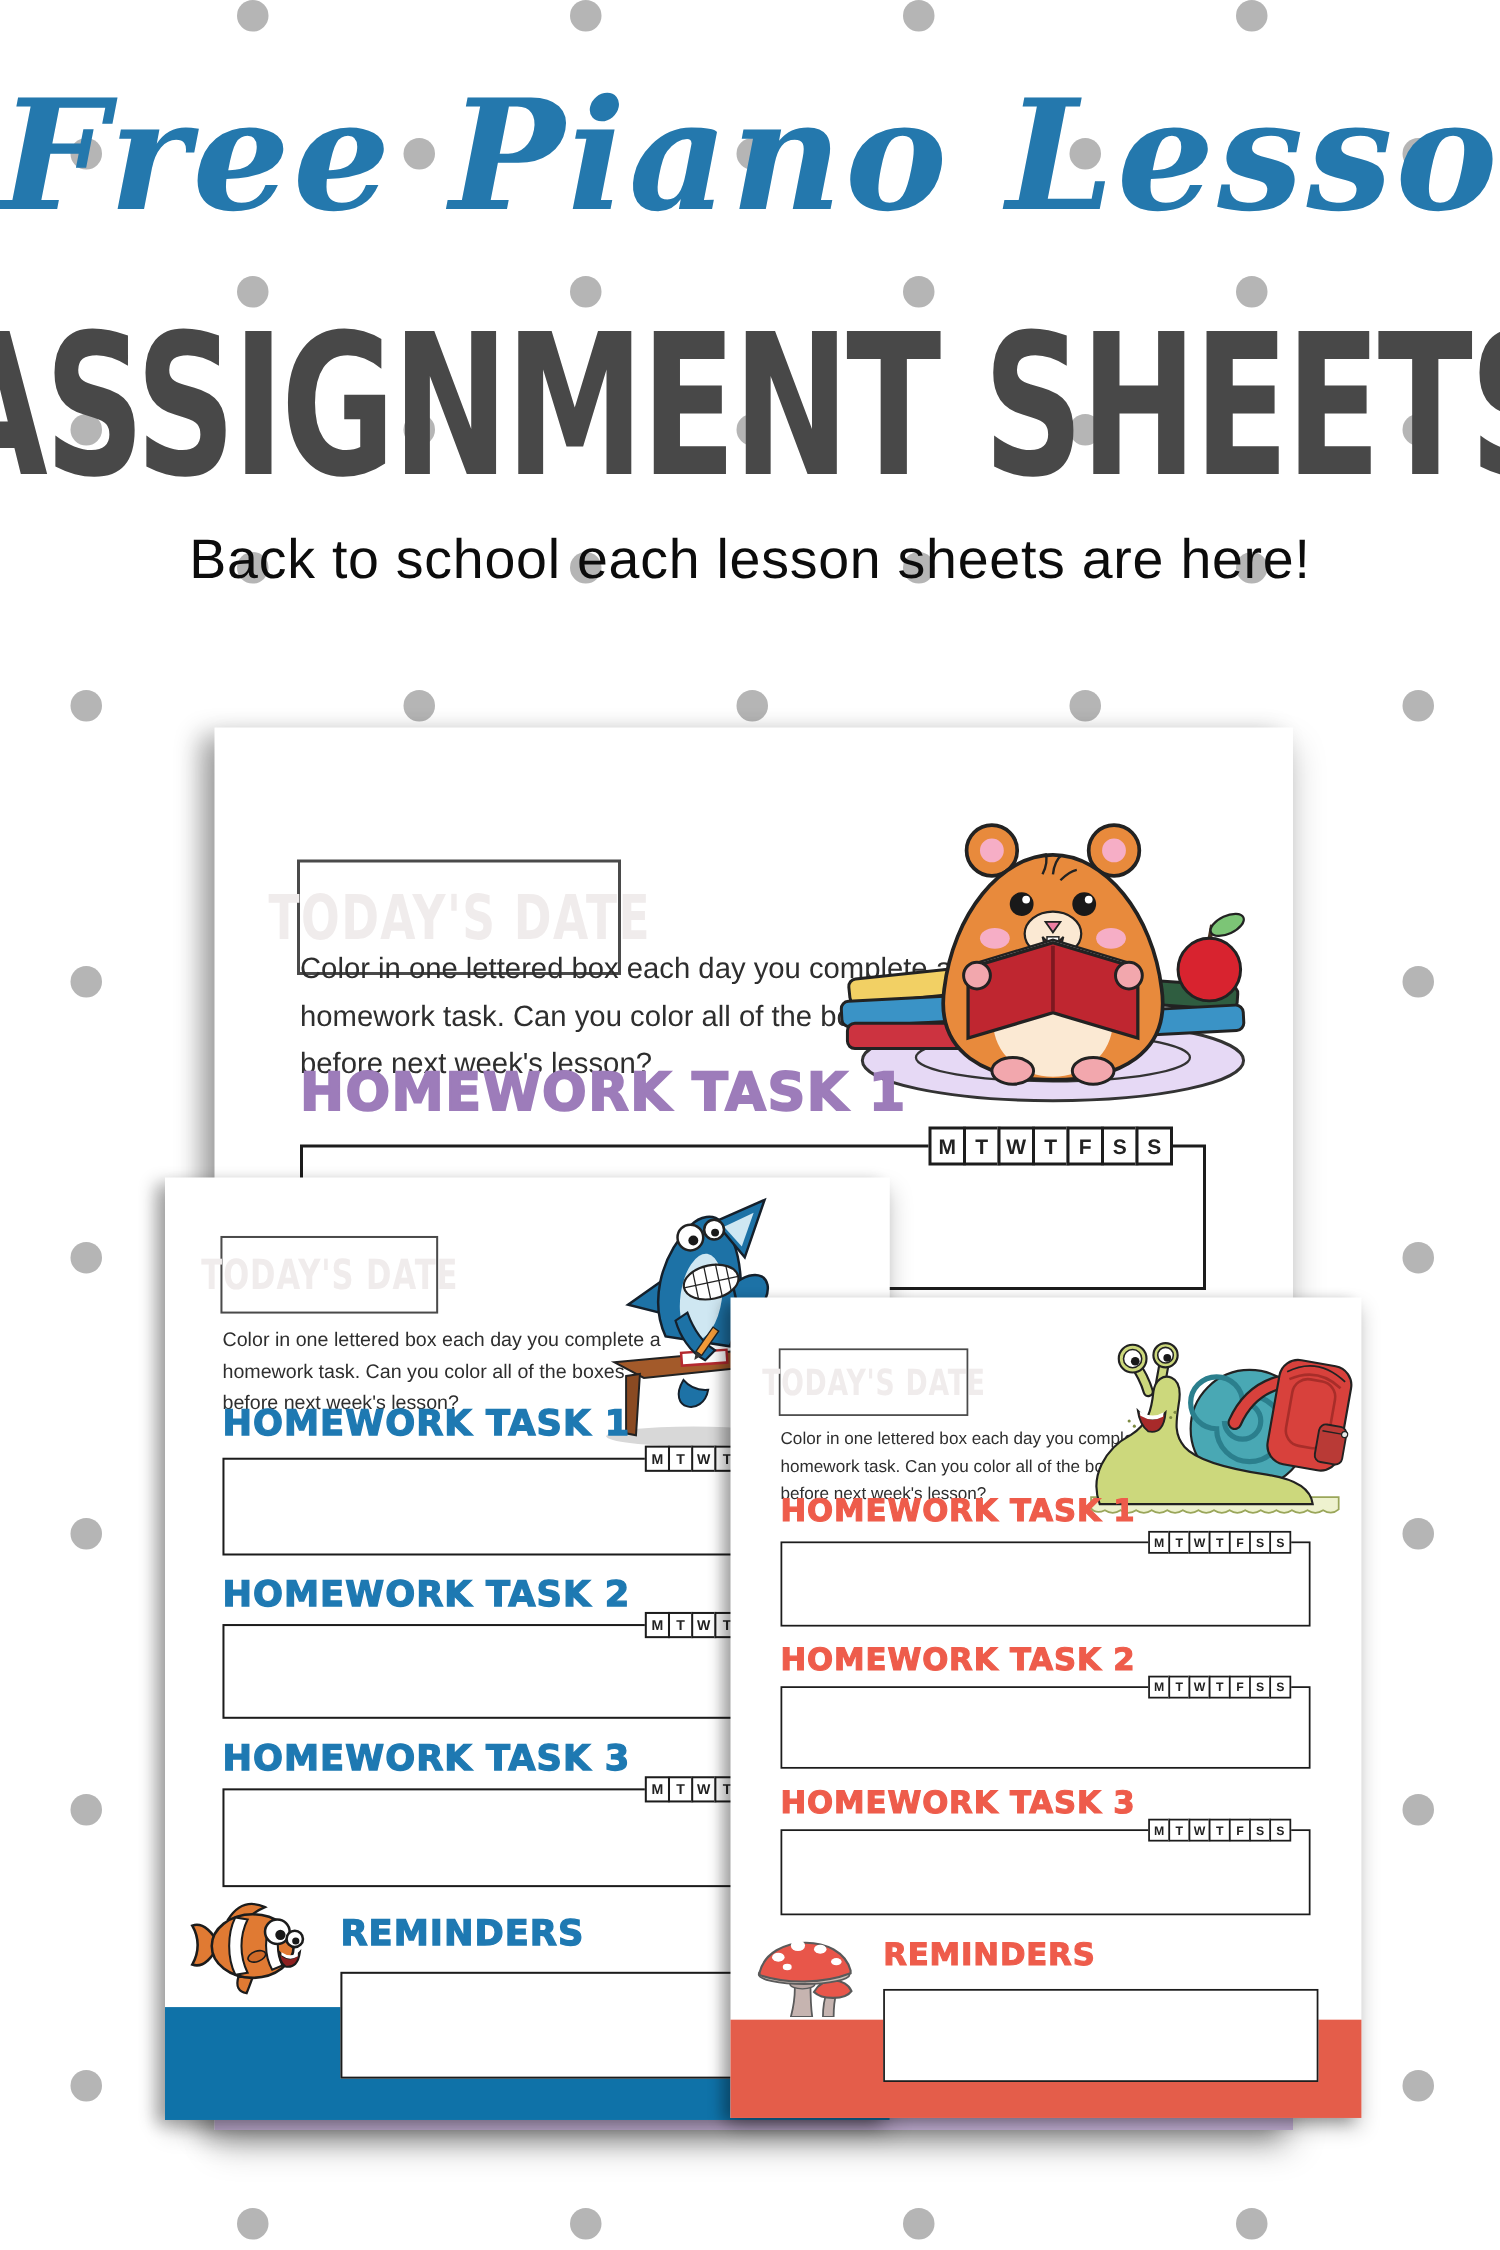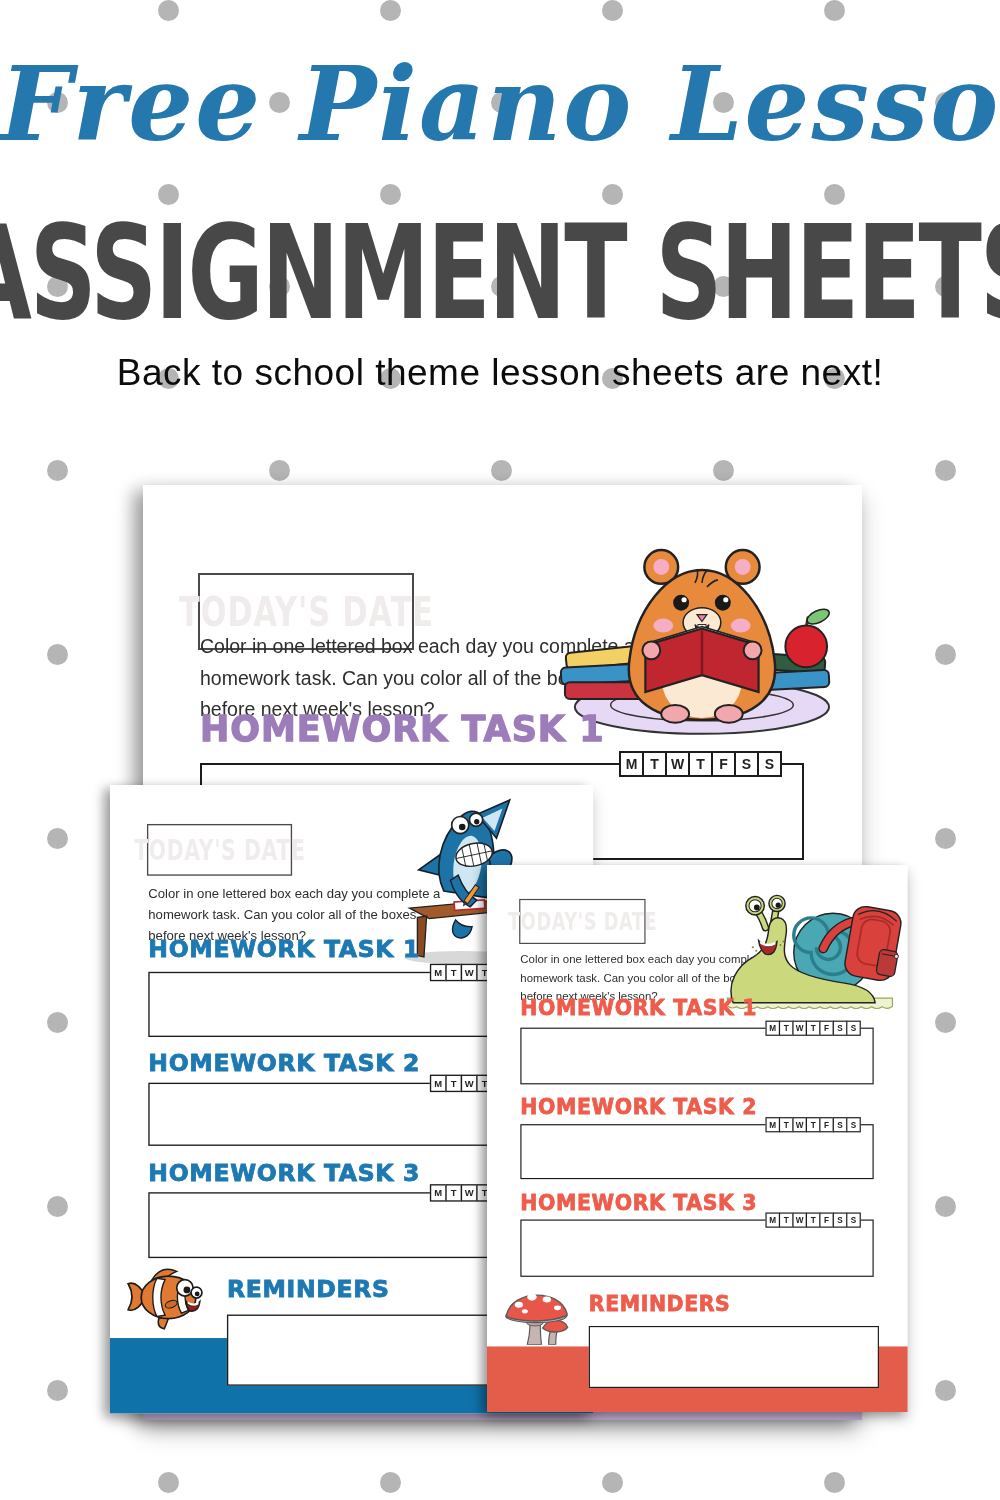--- a/index.html
+++ b/index.html
@@ -164,21 +164,21 @@
     <div class="dot" style="left: 935px; top: 1380px; background: rgb(181, 181, 181);"></div>
     <div class="dot" style="left: 158px; top: 1472px; background: rgb(181, 181, 181);"></div>
     <div class="dot" style="left: 380px; top: 1472px; background: rgb(181, 181, 181);"></div>
     <div class="dot" style="left: 602px; top: 1472px; background: rgb(181, 181, 181);"></div>
     <div class="dot" style="left: 824px; top: 1472px; background: rgb(181, 181, 181);"></div>
   </div>
 
 <div id="header">
   <div class="script-title" style="color: rgb(36, 120, 173);">Free Piano Lesson</div>
   <div class="main-title" style="color: rgb(72, 72, 72);">ASSIGNMENT SHEETS</div>
-  <div class="subtitle">Back to school theme lesson sheets are next!</div>
+  <div class="subtitle">Back to school each lesson sheets are here!</div>
 </div>
 
 <div class="sheet sheet--back" style="--accent: #9d7cba; --footer: #c4b0d6;">
   <div class="date-box">
     <span class="date-label">TODAY'S DATE</span>
   </div>
   <p class="instructions">Color in one lettered box each day you complete a homework task. Can you color all of the boxes before next week's lesson?</p>
 
   <svg class="mascot-top" viewBox="0 0 280 215" xmlns="http://www.w3.org/2000/svg">
     <ellipse cx="145" cy="183" rx="128" ry="27" fill="#e6d9f5" stroke="#333" stroke-width="2"></ellipse>

